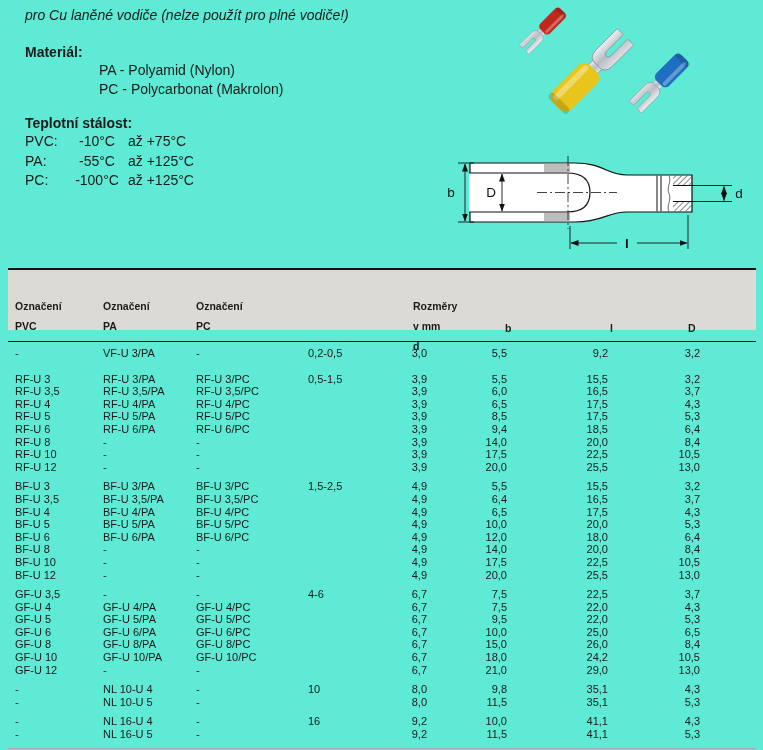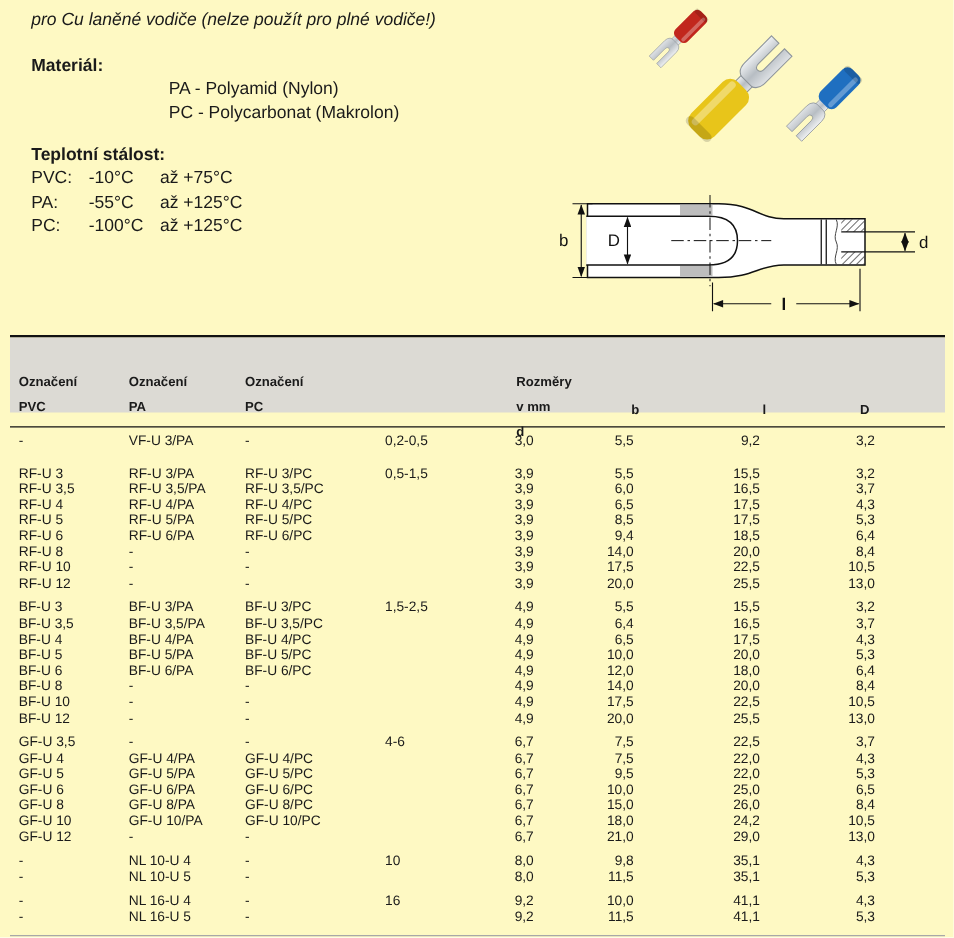--- a/index.html
+++ b/index.html
@@ -1,26 +1,26 @@
 <!DOCTYPE html>
 <html><head>
 <meta charset="utf-8">
 <style>
   html,body{margin:0;padding:0;background:#fff;}
-  .page{position:relative;width:763px;height:750px;background:#fef9c3;overflow:hidden;
+  .page{position:relative;width:763px;height:750px;background:#5eead4;overflow:hidden;
         font-family:"Liberation Sans",sans-serif;color:#1a1a1a;}
   
   .intro{position:absolute;left:25px;top:6px;font-size:14px;line-height:18.2px;}
   .title{font-style:italic;margin-bottom:19px;}
   .mat-head,.temp-head{font-weight:bold;}
-  .ind{margin-left:110px;}
+  .ind{margin-left:74px;}
   .temp-head{margin-top:16px;}
   .temp-row{display:flex;line-height:19.5px;}
   .temp-label{width:46px;}
-  .temp-low{width:52px;text-align:left;}
+  .temp-low{width:52px;text-align:center;}
   .temp-high{margin-left:5px;}
   
   .photo{position:absolute;left:488px;top:0px;width:235px;height:128px;}
   
   .diagram{position:absolute;left:445px;top:140px;width:318px;height:125px;}
   .dim-label{font-family:"Liberation Sans",sans-serif;font-size:13.5px;fill:#111;}
   
   .dtable{position:absolute;left:8px;top:268px;width:748px;}
   .thead{position:relative;height:71px;border-top:2.5px solid #111;border-bottom:1.5px solid #111;}
   .band{position:absolute;left:0;top:0;width:100%;height:60px;background:#dcdad4;}

